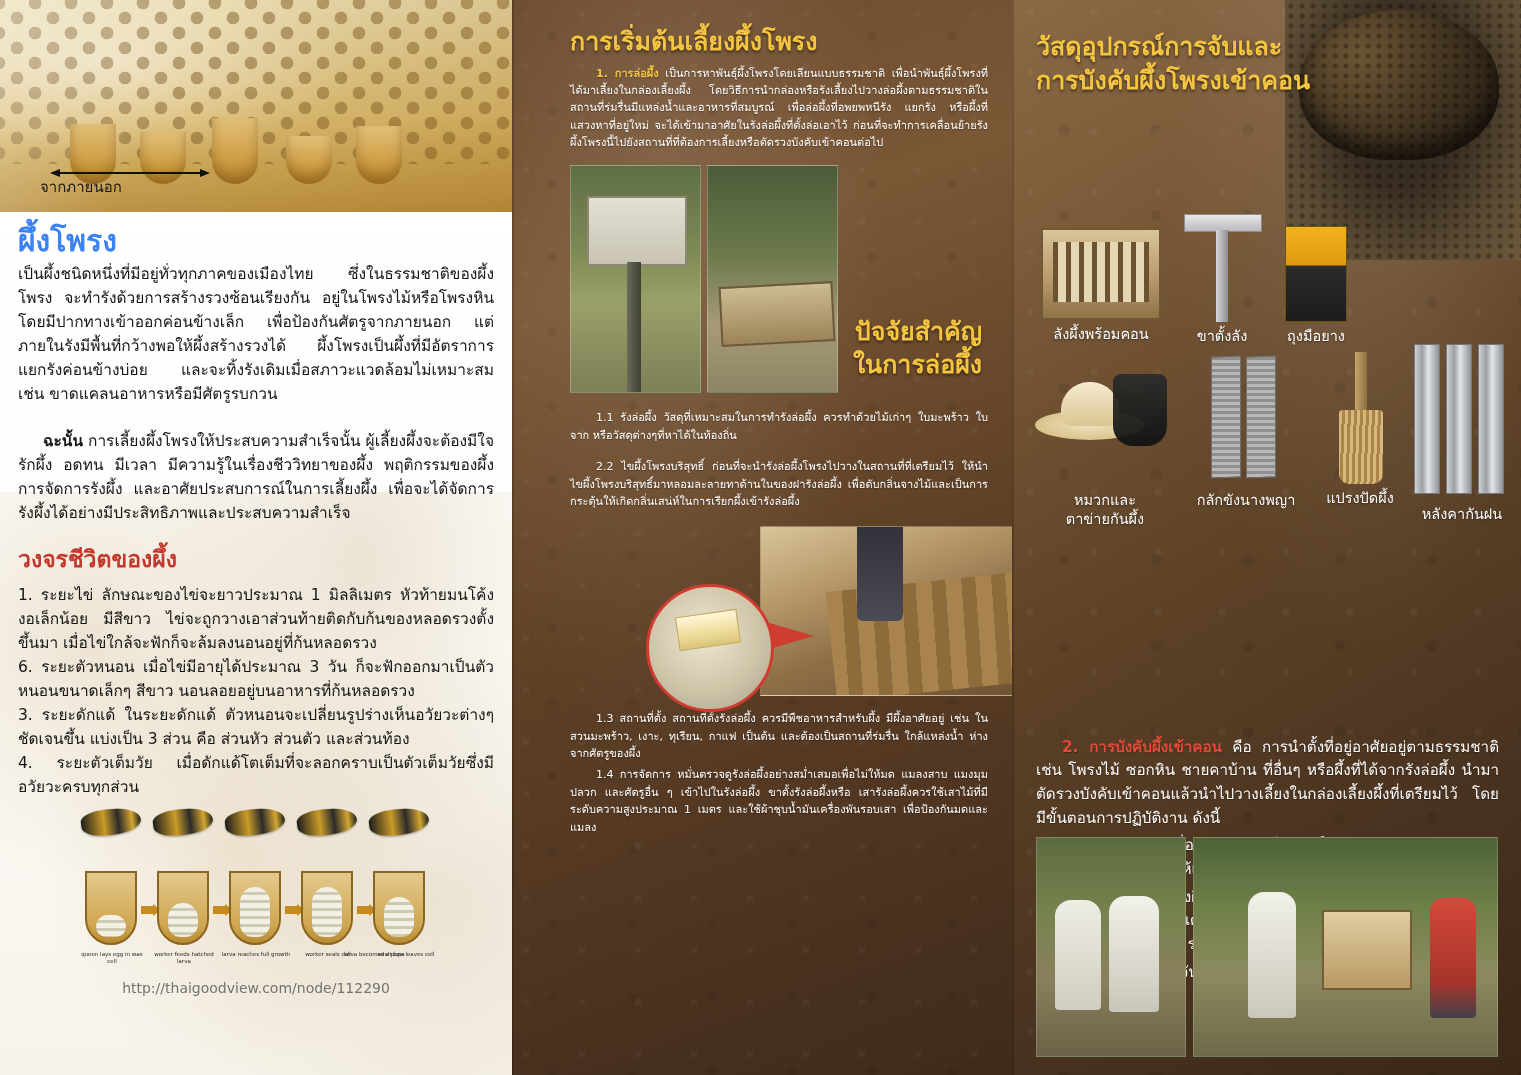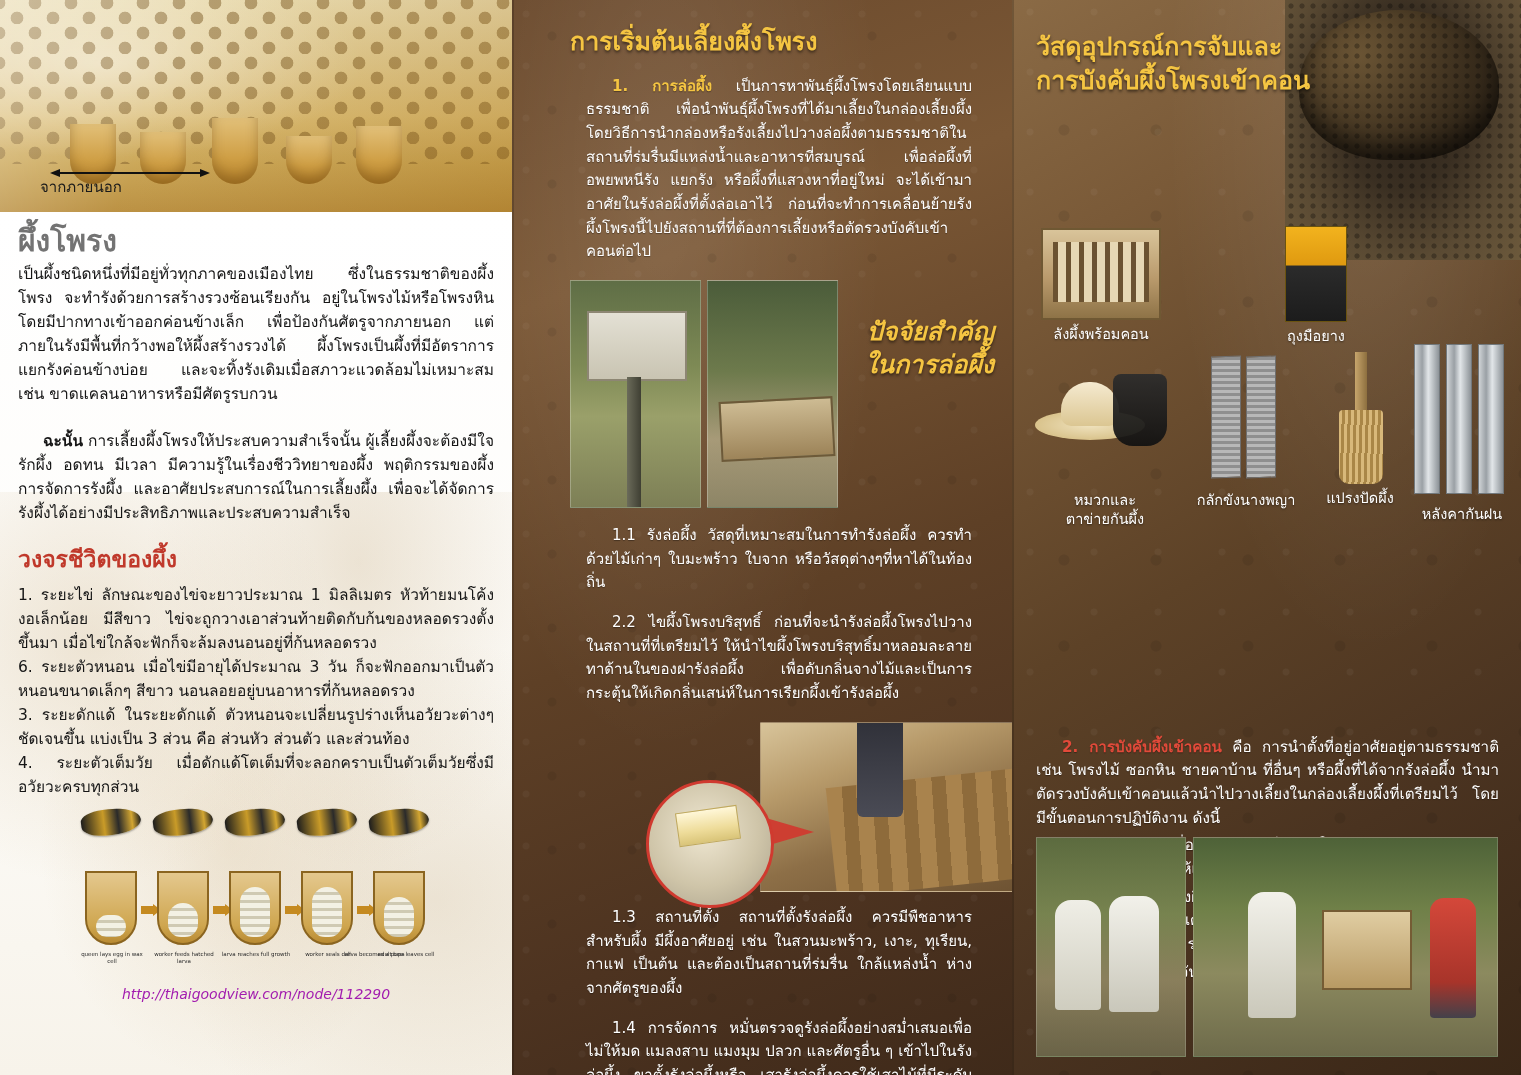--- a/index.html
+++ b/index.html
@@ -91,21 +91,21 @@
       radial-gradient(ellipse at 45% 60%, rgba(205,175,125,0.26) 0%, rgba(255,255,255,0) 48%),
       radial-gradient(ellipse at 85% 70%, rgba(185,155,105,0.22) 0%, rgba(255,255,255,0) 45%);
   }
   .col1-content {
     position: absolute;
     left: 0; top: 212px;
     width: 512px;
     padding: 0 18px 0 18px;
   }
   .title-red {
-    color: #737373;
+    color: #3b82f6;
     font-size: 30px;
     font-weight: bold;
     line-height: 1.25;
     margin: 10px 0 2px 0;
     text-shadow: 0 1px 0 rgba(255,255,255,0.6);
   }
   .body-th {
     font-size: 15.5px;
     line-height: 1.55;
     color: #161616;
@@ -164,24 +164,23 @@
     width: 70px;
     font-size: 5.5px;
     line-height: 1.35;
     text-align: center;
     color: #2a2a2a;
     text-transform: lowercase;
   }
   .source-url {
     text-align: center;
     font-size: 14px;
-    color: #a21caf;
-    margin-top: 12px;
+    color: #737373;
+    margin-top: 6px;
     font-family: "DejaVu Sans", sans-serif;
-    font-style: italic;
   }
 
   
   .col2 {
     position: relative;
     width: 500px;
     height: 1075px;
     background:
       radial-gradient(ellipse at 30% 18%, rgba(255,255,255,0.10) 0%, rgba(255,255,255,0) 45%),
       linear-gradient(160deg, #6b4a2d 0%, #7a5735 25%, #5e4026 55%, #4d3320 80%, #3f2a1a 100%);
@@ -204,25 +203,25 @@
   }
   .c2-head {
     color: #f5c542;
     font-size: 25px;
     font-weight: bold;
     line-height: 1.3;
     margin: 0 0 6px 0;
     text-shadow: 0 2px 3px rgba(0,0,0,0.5);
   }
   .c2-body {
-    font-size: 15px;
+    font-size: 11px;
     line-height: 1.58;
     color: #ffffff;
     text-align: justify;
-    margin: 16px;
+    margin: 0;
     text-shadow: 0 1px 1px rgba(0,0,0,0.35);
   }
   .c2-num { color: #f5c542; font-weight: bold; }
   .photo-pair {
     position: relative;
     margin: 14px 0 0 0;
     width: 268px;
     height: 228px;
     display: flex;
     gap: 6px;
@@ -252,30 +251,29 @@
   }
   .ph2::before {
     content:"";
     position:absolute; left:12px; top:118px; width:110px; height:56px;
     background: linear-gradient(180deg, #cdbb93 0%, #9d8459 100%);
     border: 2px solid #6d5a39;
     transform: rotate(-3deg);
   }
   .side-head {
     position: absolute;
-    right: 18px;
+    right: 30px;
     top: 316px;
     width: 200px;
     color: #f5c542;
     font-size: 25px;
     font-weight: bold;
     text-align: right;
     line-height: 1.3;
     text-shadow: 0 2px 3px rgba(0,0,0,0.5);
-    font-style: italic;
   }
   .photo-wide {
     position: relative;
     margin: 16px 0 0 0;
     width: 100%;
     height: 170px;
   }
   .pw-main {
     position: absolute;
     left: 190px; top: 0;
@@ -696,20 +694,24 @@
     <div class="col3-inner">
       <h2 class="c3-head">วัสดุอุปกรณ์การจับและ<br>การบังคับผึ้งโพรงเข้าคอน</h2>
 
       <div class="equip-grid">
 
         <div class="eq" style="left:0px; top:-20px; width:130px;">
           <div class="eq-img hive-box"></div>
           <div class="eq-cap">ลังผึ้งพร้อมคอน</div>
         </div>
 
+        <div class="eq" style="left:138px; top:-34px; width:96px;">
+          <div class="eq-img stand"></div>
+          <div class="eq-cap">ขาตั้งลัง</div>
+        </div>
 
         <div class="eq" style="left:240px; top:-22px; width:80px;">
           <div class="eq-img glove-pack"></div>
           <div class="eq-cap">ถุงมือยาง</div>
         </div>
 
         <div class="eq" style="left:-6px; top:108px; width:150px;">
           <div class="eq-img" style="position:relative;height:130px;width:140px;">
             <div class="hat" style="position:absolute;left:0;top:20px;"></div>
             <div class="veil"></div>

